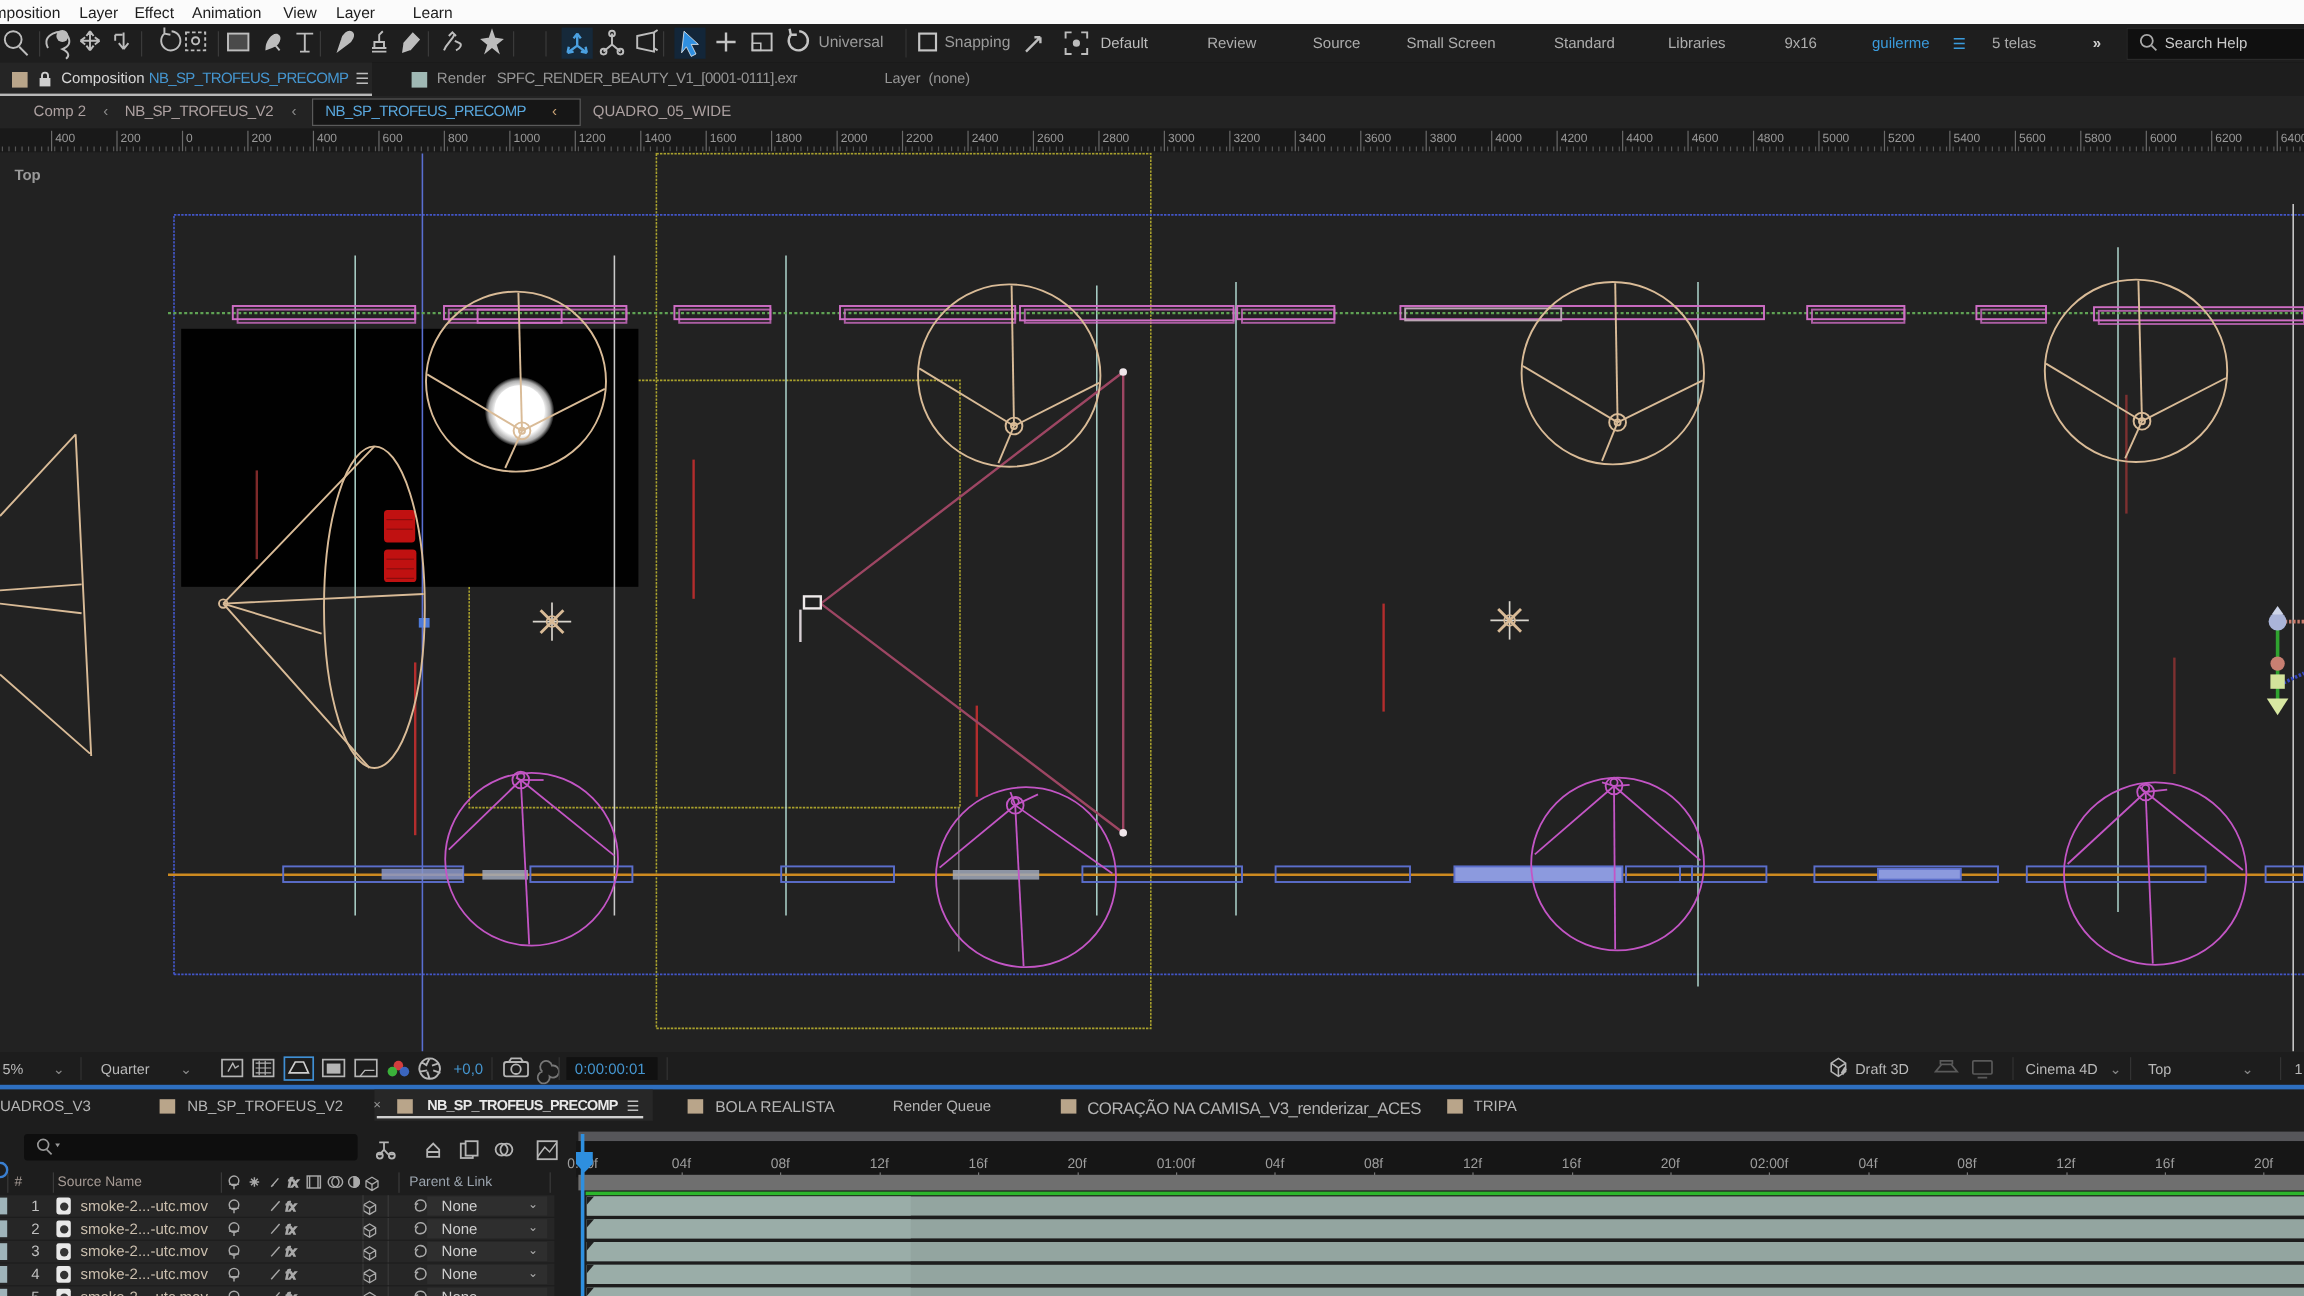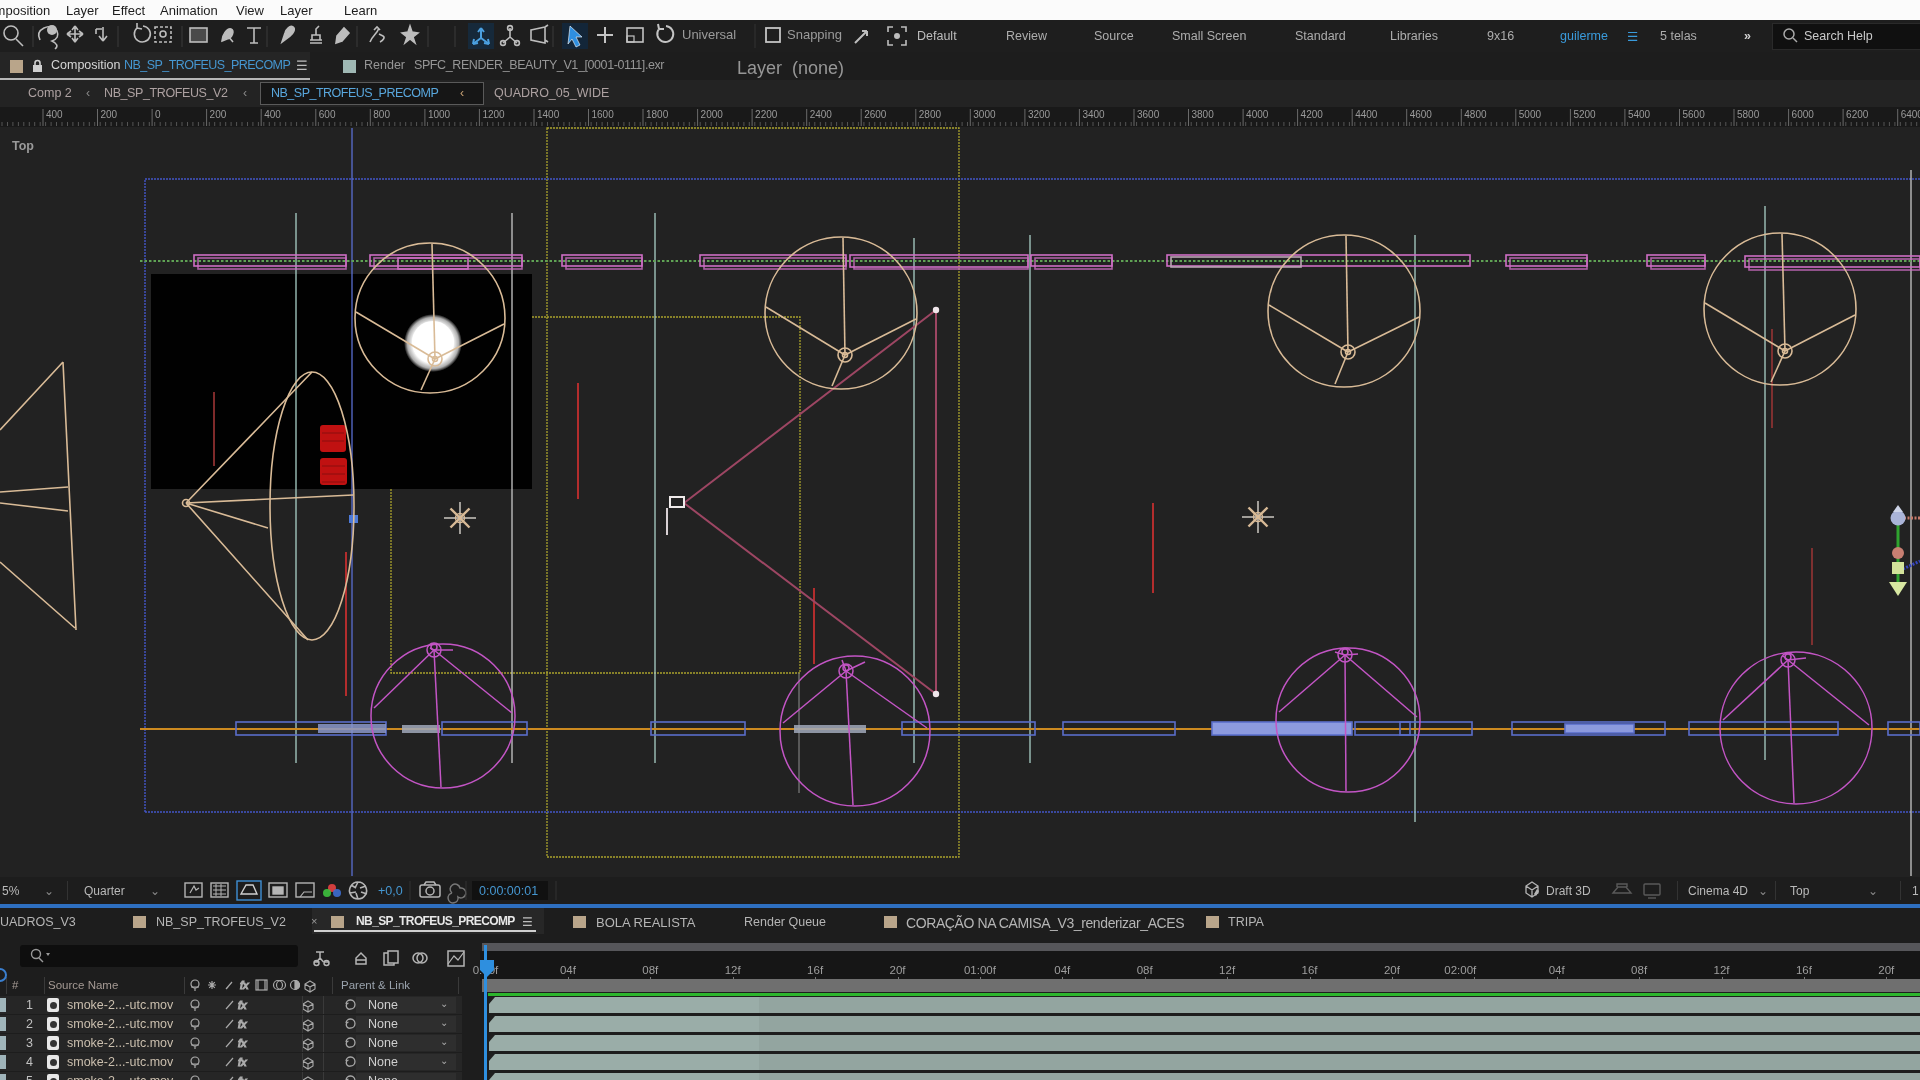--- a/index.html
+++ b/index.html
@@ -111,21 +111,21 @@
   <svg width="14" height="14" style="position:absolute;left:31px;top:7px">
       <rect x="2" y="6" width="9" height="7" fill="#cfcfcf"></rect>
       <path d="M4 6 v-2 a2.5 2.5 0 0 1 5 0 v2" stroke="#cfcfcf" fill="none" stroke-width="1.6"></path>
     </svg>
   <span style="position:absolute;left:51px;top:6px;font-size:12.5px;color:#d6d6d6">Composition</span>
   <span style="position:absolute;left:124px;top:6px;font-size:12.5px;color:#4596d0;letter-spacing:-0.55px">NB_SP_TROFEUS_PRECOMP</span>
   <span style="position:absolute;left:296px;top:6px;font-size:13px;color:#bdbdbd">☰</span>
   <div style="position:absolute;left:343px;top:8px;width:13px;height:13px;background:#9fb8b4"></div>
   <span style="position:absolute;left:364px;top:6px;font-size:12.5px;color:#969696">Render</span>
   <span style="position:absolute;left:414px;top:6px;font-size:12.5px;color:#969696;letter-spacing:-0.4px">SPFC_RENDER_BEAUTY_V1_[0001-0111].exr</span>
-  <span style="position:absolute;left:737px;top:6px;font-size:18px;color:#969696">Layer&nbsp;&nbsp;(none)</span>
+  <span style="position:absolute;left:737px;top:6px;font-size:12px;color:#969696">Layer&nbsp;&nbsp;(none)</span>
 </div>
 <div class="abs" id="crumbs">
   <span style="position:absolute;left:28px;top:6px">Comp 2</span>
   <span style="position:absolute;left:86px;top:6px;color:#8a8a8a">‹</span>
   <span style="position:absolute;left:104px;top:6px;letter-spacing:-0.4px">NB_SP_TROFEUS_V2</span>
   <span style="position:absolute;left:243px;top:6px;color:#8a8a8a">‹</span>
   <div style="position:absolute;left:260px;top:2px;width:222px;height:21px;background:#161616;border:1px solid #5a5a5a"></div>
   <span style="position:absolute;left:271px;top:6px;color:#59a7dd;letter-spacing:-0.5px">NB_SP_TROFEUS_PRECOMP</span>
   <span style="position:absolute;left:460px;top:6px;color:#c8a275">‹</span>
   <span style="position:absolute;left:494px;top:6px">QUADRO_05_WIDE</span>
@@ -923,21 +923,21 @@
       <span style="position:absolute;left:552.3000000000002px;top:13px;width:60px;text-align:center;font-size:11.5px;color:#9e9e9e">04f</span>
       <div style="position:absolute;left:582.3000000000002px;top:26px;width:1px;height:4px;background:#777"></div>
       <span style="position:absolute;left:634.7px;top:13px;width:60px;text-align:center;font-size:11.5px;color:#9e9e9e">08f</span>
       <div style="position:absolute;left:664.7px;top:26px;width:1px;height:4px;background:#777"></div>
       <span style="position:absolute;left:717.0999999999999px;top:13px;width:60px;text-align:center;font-size:11.5px;color:#9e9e9e">12f</span>
       <div style="position:absolute;left:747.0999999999999px;top:26px;width:1px;height:4px;background:#777"></div>
       <span style="position:absolute;left:799.5px;top:13px;width:60px;text-align:center;font-size:11.5px;color:#9e9e9e">16f</span>
       <div style="position:absolute;left:829.5px;top:26px;width:1px;height:4px;background:#777"></div>
       <span style="position:absolute;left:881.9000000000001px;top:13px;width:60px;text-align:center;font-size:11.5px;color:#9e9e9e">20f</span>
       <div style="position:absolute;left:911.9000000000001px;top:26px;width:1px;height:4px;background:#777"></div>
-      <span style="position:absolute;left:964.3000000000002px;top:13px;width:60px;text-align:left;font-size:11.5px;color:#9e9e9e">02:00f</span>
+      <span style="position:absolute;left:964.3000000000002px;top:13px;width:60px;text-align:center;font-size:11.5px;color:#9e9e9e">02:00f</span>
       <div style="position:absolute;left:994.3000000000002px;top:26px;width:1px;height:4px;background:#777"></div>
       <span style="position:absolute;left:1046.7px;top:13px;width:60px;text-align:center;font-size:11.5px;color:#9e9e9e">04f</span>
       <div style="position:absolute;left:1076.7px;top:26px;width:1px;height:4px;background:#777"></div>
       <span style="position:absolute;left:1129.1000000000001px;top:13px;width:60px;text-align:center;font-size:11.5px;color:#9e9e9e">08f</span>
       <div style="position:absolute;left:1159.1000000000001px;top:26px;width:1px;height:4px;background:#777"></div>
       <span style="position:absolute;left:1211.5px;top:13px;width:60px;text-align:center;font-size:11.5px;color:#9e9e9e">12f</span>
       <div style="position:absolute;left:1241.5px;top:26px;width:1px;height:4px;background:#777"></div>
       <span style="position:absolute;left:1293.9px;top:13px;width:60px;text-align:center;font-size:11.5px;color:#9e9e9e">16f</span>
       <div style="position:absolute;left:1323.9px;top:26px;width:1px;height:4px;background:#777"></div>
       <span style="position:absolute;left:1376.3000000000002px;top:13px;width:60px;text-align:center;font-size:11.5px;color:#9e9e9e">20f</span>

